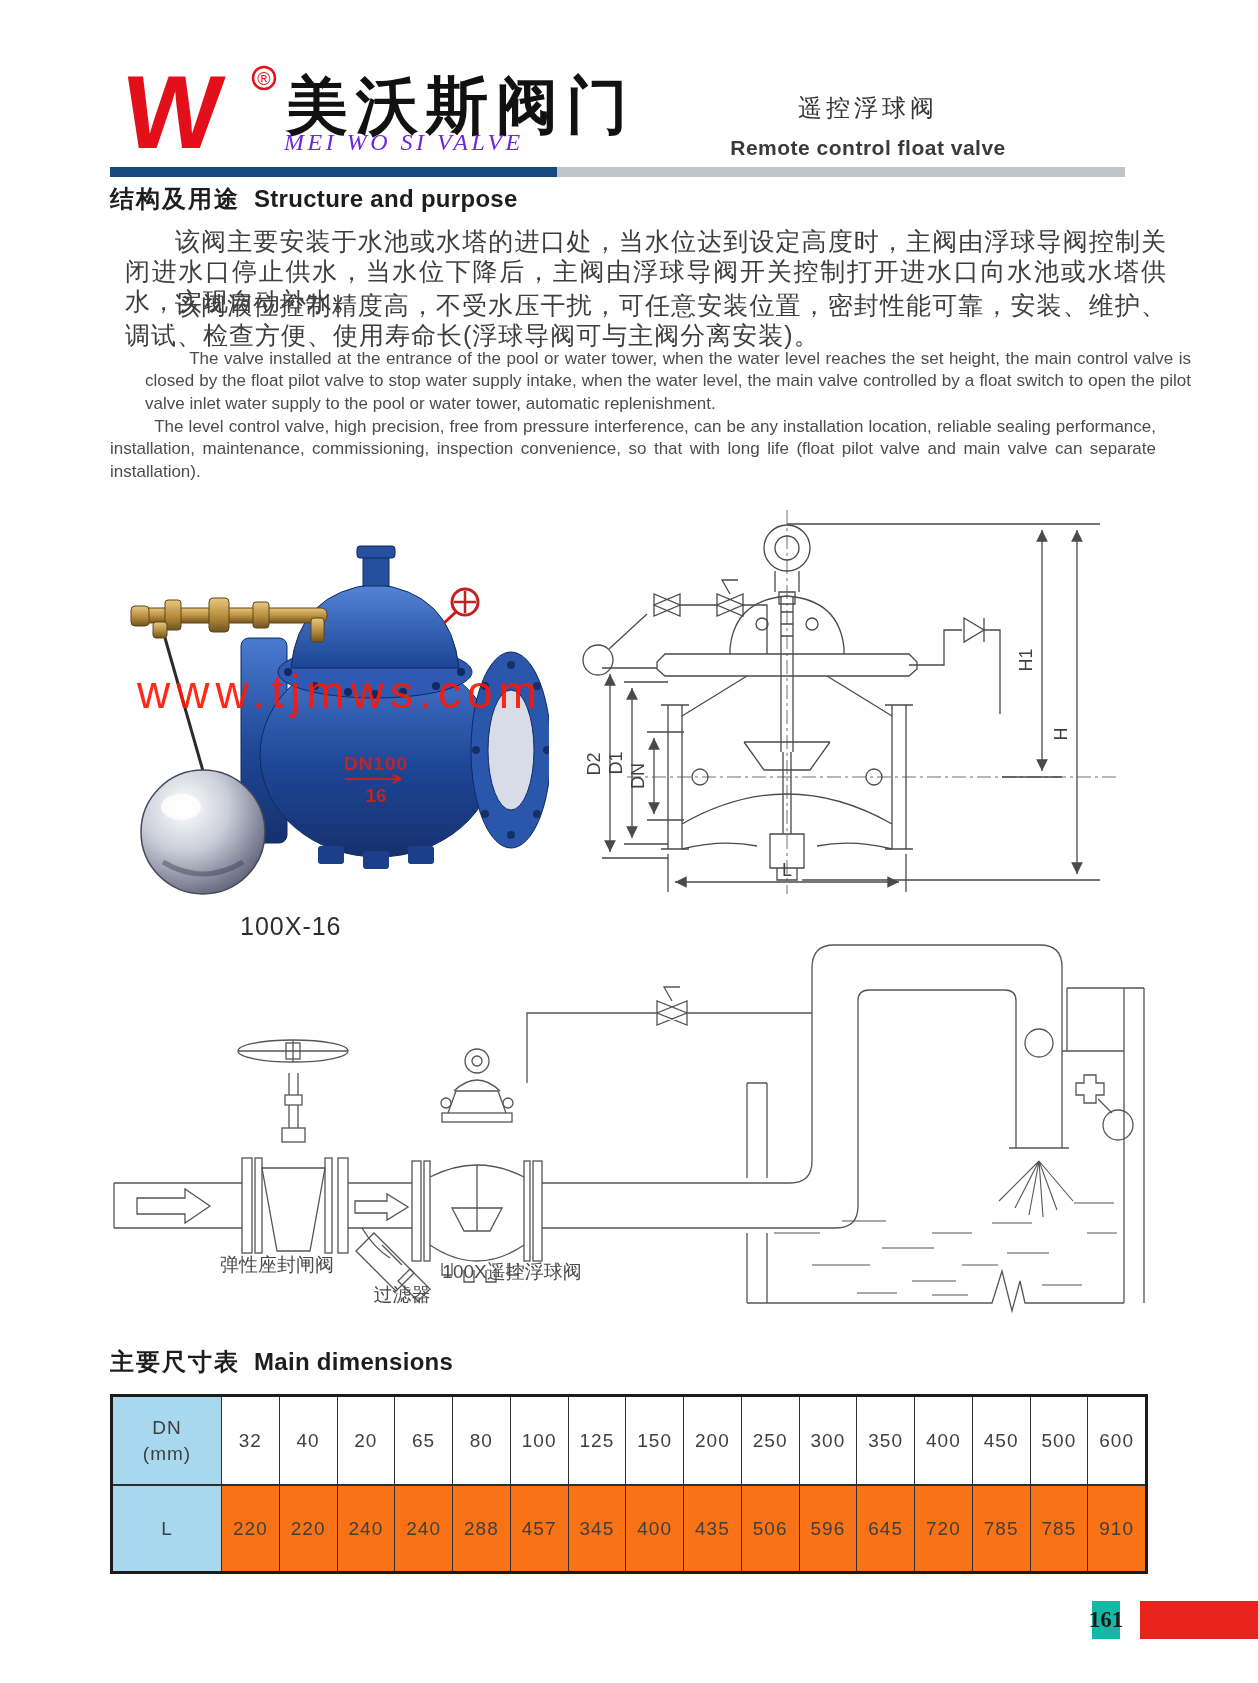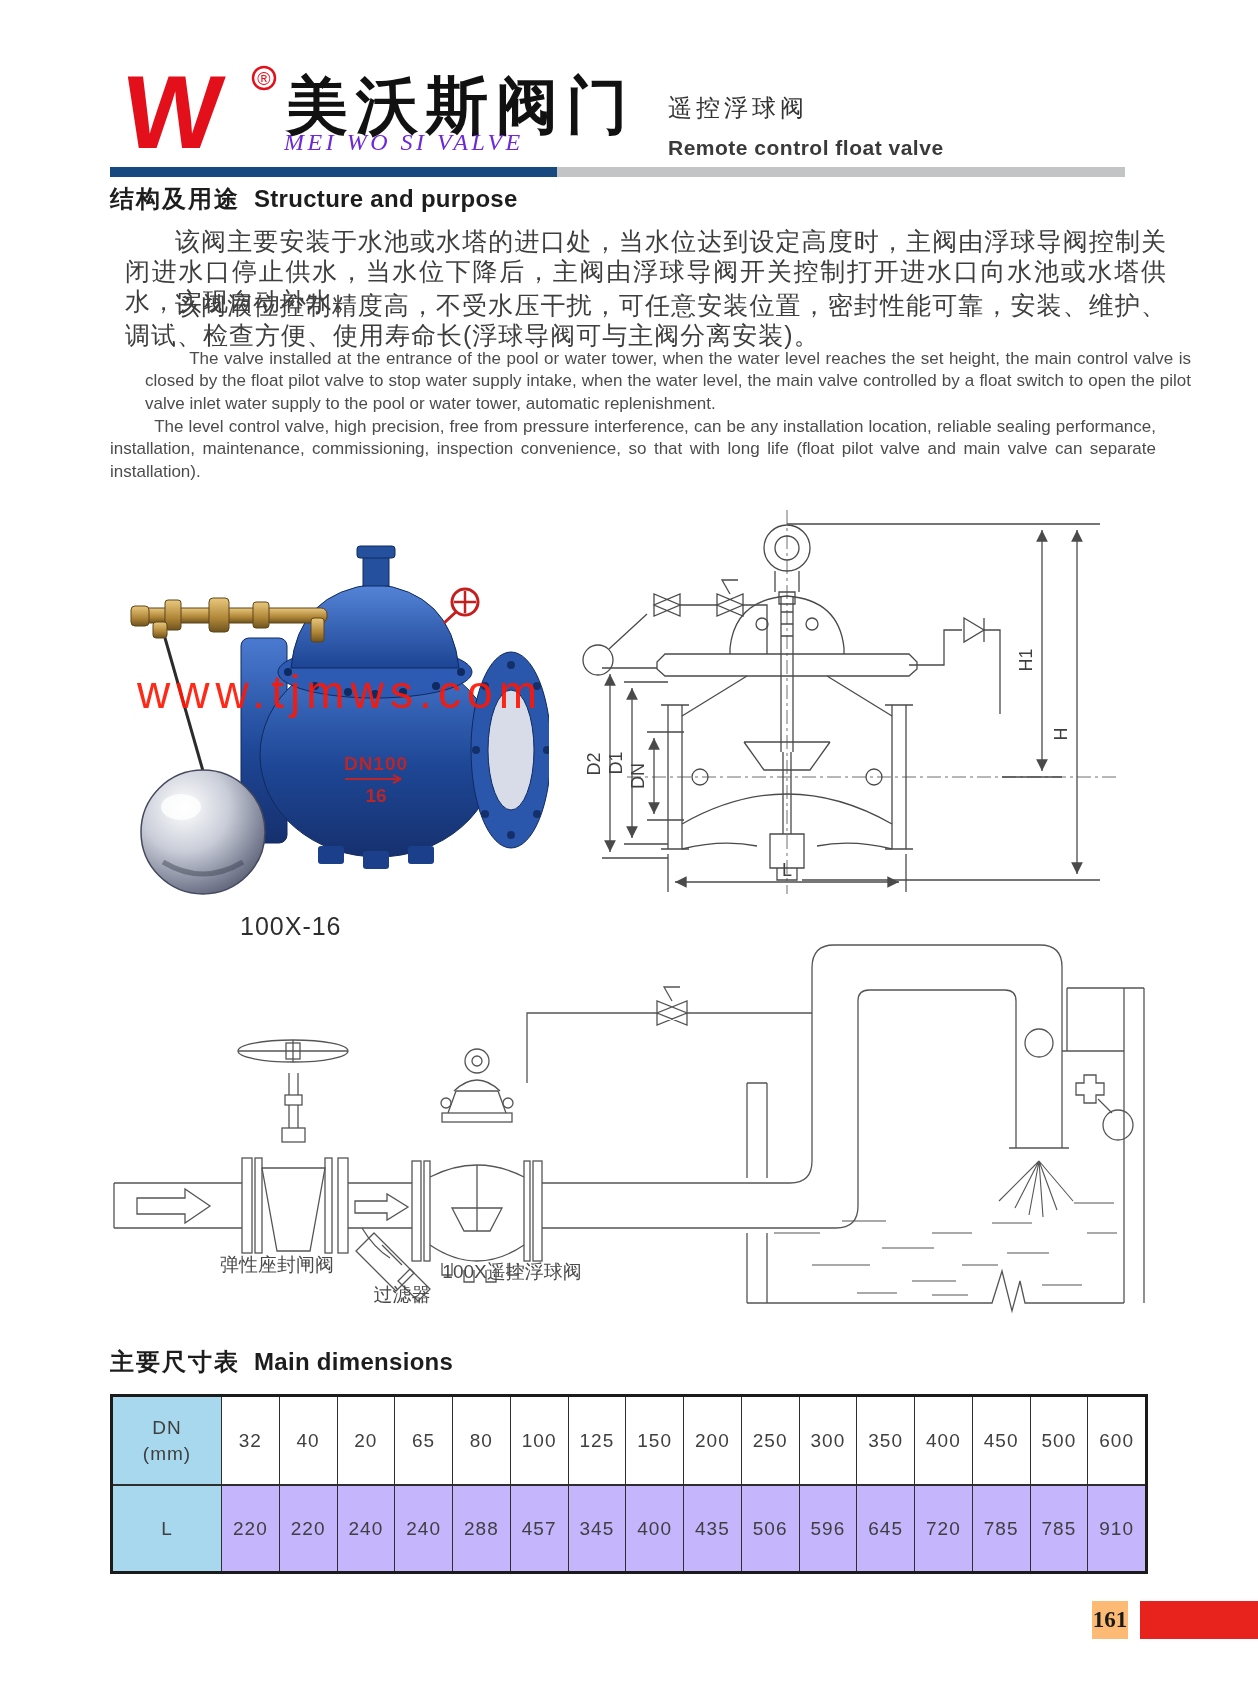--- a/index.html
+++ b/index.html
@@ -2,21 +2,21 @@
 <html><head>
 <meta charset="utf-8">
 <style>
   html,body{margin:0;padding:0;background:#9a9a9a;font-family:"Liberation Sans",sans-serif;}
   #page{position:relative;width:1258px;height:1683px;margin:0 auto;background:#ffffff;overflow:hidden;}
   .abs{position:absolute;}
 
   
   #brand-cn{left:286px;top:64px;font-size:62px;font-weight:bold;color:#111;letter-spacing:8px;font-family:"Liberation Serif",serif;}
   #brand-en{left:284px;top:129px;font-size:24px;color:#6d28d9;letter-spacing:3.5px;font-family:"Liberation Serif",serif;font-style:italic;}
-  #title-block{left:668px;top:92px;width:478px;text-align:left;}
+  #title-block{left:629px;top:92px;width:478px;text-align:center;}
   #product-cn{font-size:24px;color:#333;letter-spacing:4px;}
   #product-en{font-size:21px;font-weight:bold;color:#3a3a3a;margin-top:12px;letter-spacing:.5px;}
   #bar-blue{left:110px;top:167px;width:447px;height:10px;background:#17497e;}
   #bar-gray{left:557px;top:167px;width:568px;height:10px;background:#c3c4c6;}
 
   
   .sec-head{font-size:24px;color:#1d1d1d;text-align:center;}
   .sec-head .cn{font-weight:bold;letter-spacing:2px;}
   .sec-head .en{font-weight:600;margin-left:14px;letter-spacing:.3px;}
   #head1{left:110px;top:183px;}
@@ -31,25 +31,25 @@
   #install-wrap{left:112px;top:933px;width:1044px;height:392px;}
   svg text{font-family:"Liberation Sans",sans-serif;}
 
   
   #head2{left:110px;top:1346px;}
   #dim-table{left:110px;top:1394px;width:1038px;display:grid;grid-template-columns:108px repeat(16,1fr);grid-auto-rows:87px;border:3px solid #1b1b1b;box-sizing:border-box;background:#fff;}
   #dim-table .c{border-left:1.5px solid #2e2e2e;display:flex;flex-direction:column;align-items:center;justify-content:center;font-size:19px;color:#3f3f3f;letter-spacing:1px;}
   #dim-table .c:nth-child(17n+1){border-left:none;}
   #dim-table .c:nth-child(n+18){border-top:2px solid #2e2e2e;}
   #dim-table .head{background:#a8d8ee;}
-  #dim-table .lt{background:#c4b5fd;}
+  #dim-table .lt{background:#f97316;}
   #dim-table .head span{line-height:26px;}
 
   
-  #page-num-box{left:1092px;top:1601px;width:36px;height:38px;background:#fdba74;display:flex;align-items:center;justify-content:center;font-family:"Liberation Serif",serif;font-weight:bold;font-size:23px;color:#1a1a1a;}
+  #page-num-box{left:1092px;top:1601px;width:28px;height:38px;background:#14b8a6;display:flex;align-items:center;justify-content:center;font-family:"Liberation Serif",serif;font-weight:bold;font-size:23px;color:#1a1a1a;}
   #footer-red{left:1140px;top:1601px;width:118px;height:38px;background:#e8231e;}
 </style>
 </head>
 <body>
 
 <div id="page">
 
   <svg class="abs" style="left:112px;top:56px" width="170" height="108" viewBox="0 0 170 108">
     <g transform="skewX(-6)" fill="#e3101b">
       <text x="18" y="92" font-size="104" font-weight="bold" font-family="Liberation Sans,sans-serif">W</text>

